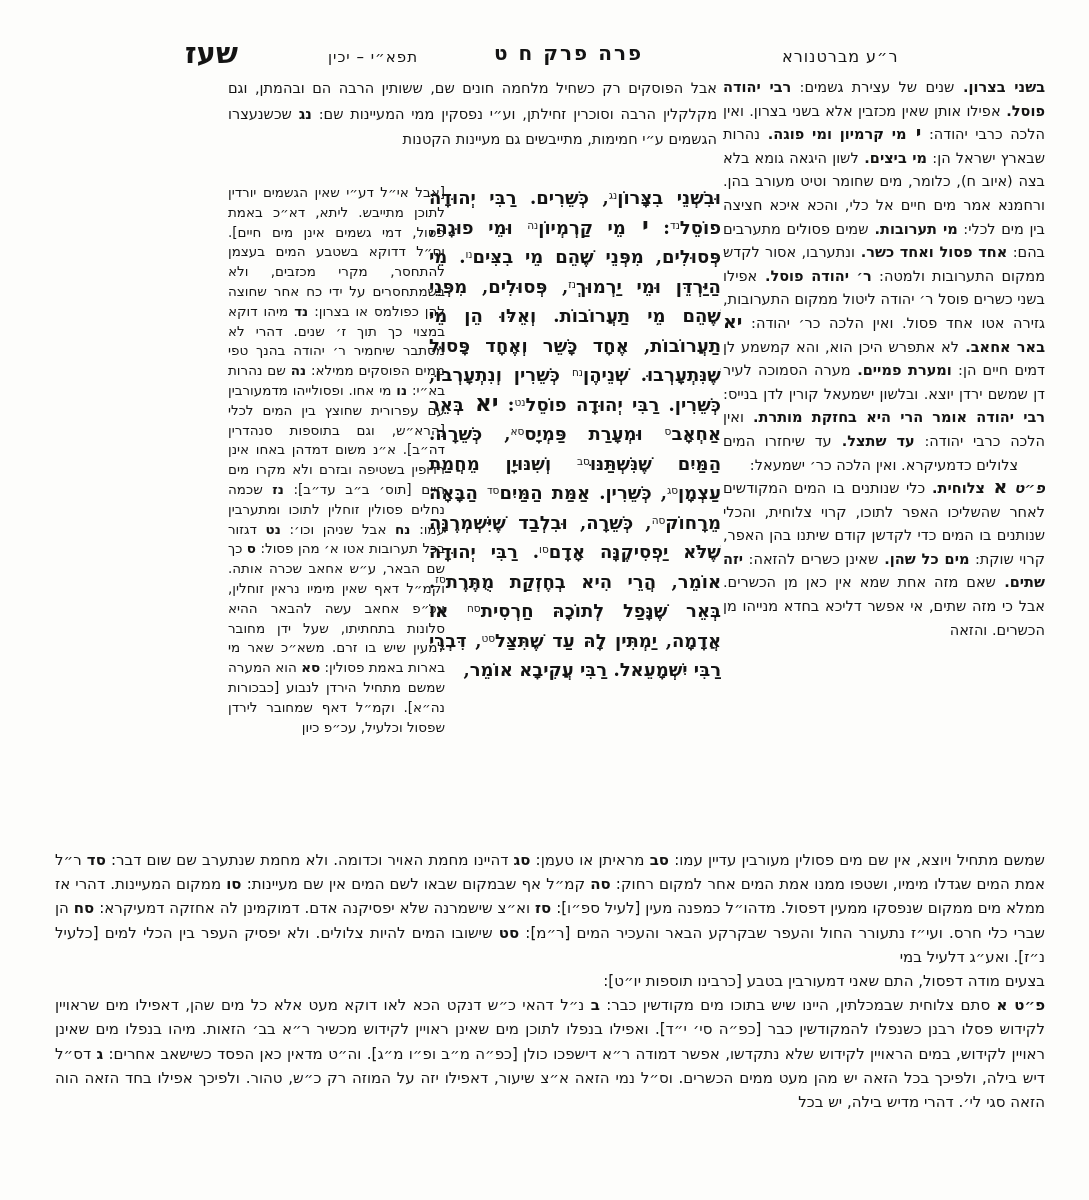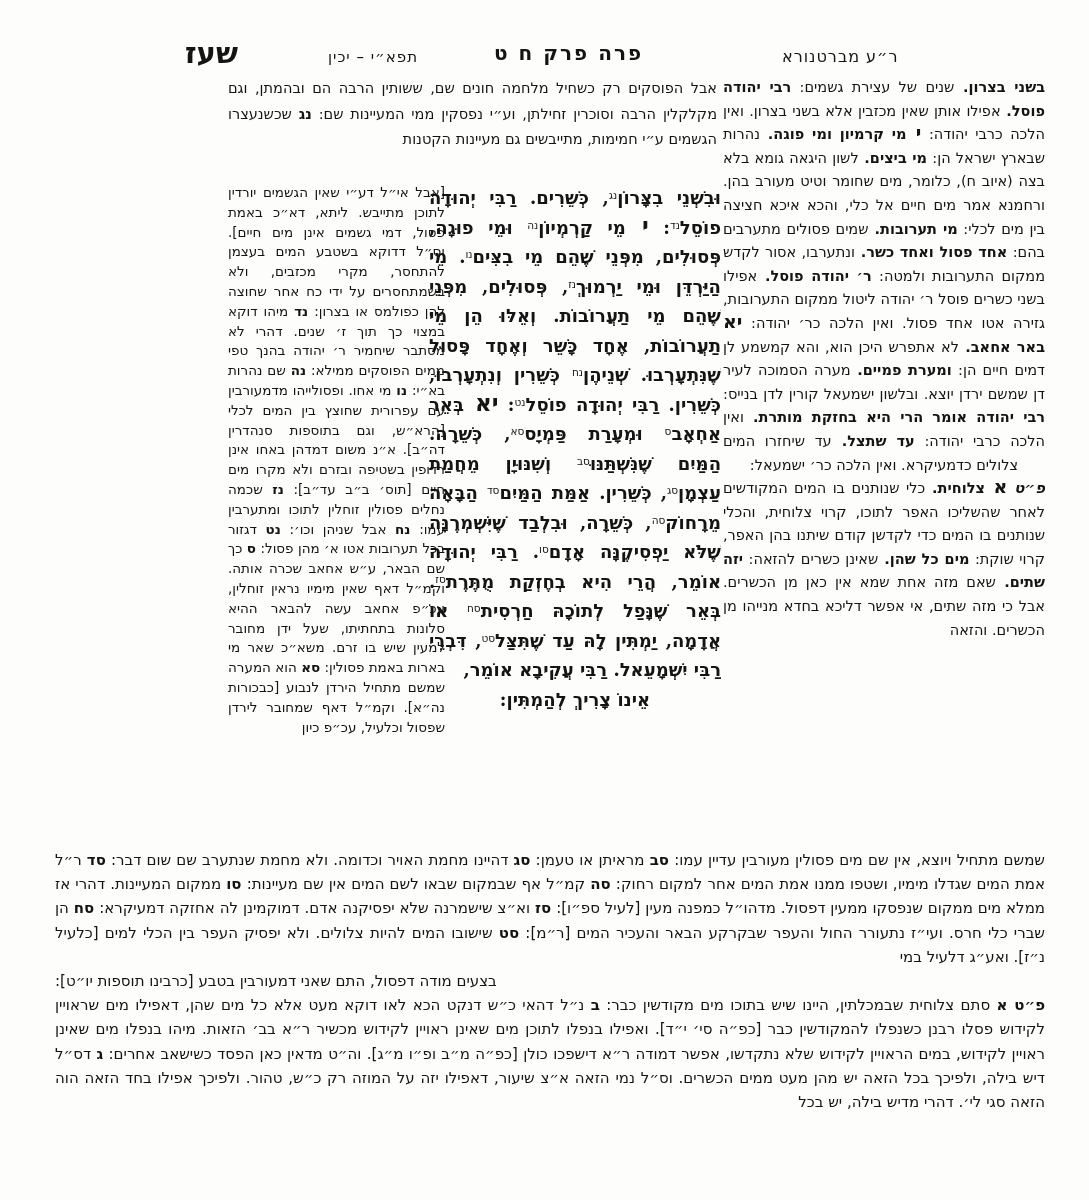--- a/index.html
+++ b/index.html
@@ -50,40 +50,39 @@
     font-size:13.5px; line-height:19.8px;
   }
   .b{font-weight:bold;}
 
   
   .bottom{
     position:absolute; left:55px; top:848px; width:990px; height:348px;
     direction:rtl; font-size:15px; line-height:24.2px; overflow:hidden;
   }
   .bottom .just{text-align:justify;}
-  .bottom .cent{text-align:left;}
+  .bottom .cent{text-align:right;}
 </style>
 </head>
 <body>
 
 <div class="page">
 
   <div class="hdr hdr-bart">ר״ע מברטנורא</div>
   <div class="hdr hdr-title">פרה פרק ח ט</div>
   <div class="hdr hdr-yachin">תפא״י – יכין</div>
   <div class="hdr hdr-page">שעז</div>
 
   <div class="col col-bartenura">
     <p class="bp1"><span class="hw">בשני בצרון. </span><span>שנים של עצירת גשמים: </span><span class="hw">רבי יהודה פוסל. </span><span>אפילו אותן שאין מכזבין אלא בשני בצרון. ואין הלכה כרבי יהודה: </span><span class="pm">י </span><span class="hw">מי קרמיון ומי פוגה. </span><span>נהרות שבארץ ישראל הן: </span><span class="hw">מי ביצים. </span><span>לשון היגאה גומא בלא בצה (איוב ח), כלומר, מים שחומר וטיט מעורב בהן. ורחמנא אמר מים חיים אל כלי, והכא איכא חציצה בין מים לכלי: </span><span class="hw">מי תערובות. </span><span>שמים פסולים מתערבים בהם: </span><span class="hw">אחד פסול ואחד כשר. </span><span>ונתערבו, אסור לקדש ממקום התערובות ולמטה: </span><span class="hw">ר׳ יהודה פוסל. </span><span>אפילו בשני כשרים פוסל ר׳ יהודה ליטול ממקום התערובות, גזירה אטו אחד פסול. ואין הלכה כר׳ יהודה: </span><span class="pm">יא </span><span class="hw">באר אחאב. </span><span>לא אתפרש היכן הוא, והא קמשמע לן דמים חיים הן: </span><span class="hw">ומערת פמיים. </span><span>מערה הסמוכה לעיר דן שמשם ירדן יוצא. ובלשון ישמעאל קורין לדן בנייס: </span><span class="hw">רבי יהודה אומר הרי היא בחזקת מותרת. </span><span>ואין הלכה כרבי יהודה: </span><span class="hw">עד שתצל. </span><span>עד שיחזרו המים צלולים כדמעיקרא. ואין הלכה כר׳ ישמעאל:</span></p>
     <p class="bp2"><span class="pq">פ״ט </span><span class="pm">א </span><span class="hw">צלוחית. </span><span>כלי שנותנים בו המים המקודשים לאחר שהשליכו האפר לתוכו, קרוי צלוחית, והכלי שנותנים בו המים כדי לקדשן קודם שיתנו בהן האפר, קרוי שוקת: </span><span class="hw">מים כל שהן. </span><span>שאינן כשרים להזאה: </span><span class="hw">יזה שתים. </span><span>שאם מזה אחת שמא אין כאן מן הכשרים. אבל כי מזה שתים, אי אפשר דליכא בחדא מנייהו מן הכשרים. והזאה</span></p>
   </div>
 
   <div class="col col-mishnah">
     <p><span>וּבִשְׁנֵי בִצָּרוֹן</span><span class="mk">נג</span><span>, כְּשֵׁרִים. רַבִּי יְהוּדָה פוֹסֵל</span><span class="mk">נד</span><span>: </span><span class="num">י </span><span>מֵי קַרְמְיוֹן</span><span class="mk">נה</span><span> וּמֵי פוּגָה, פְּסוּלִים, מִפְּנֵי שֶׁהֵם מֵי בִצִּים</span><span class="mk">נו</span><span>. מֵי הַיַּרְדֵּן וּמֵי יַרְמוּךְ</span><span class="mk">נז</span><span>, פְּסוּלִים, מִפְּנֵי שֶׁהֵם מֵי תַעֲרוֹבוֹת. וְאֵלּוּ הֵן מֵי תַעֲרוֹבוֹת, אֶחָד כָּשֵׁר וְאֶחָד פָּסוּל שֶׁנִּתְעָרְבוּ. שְׁנֵיהֶן</span><span class="mk">נח</span><span> כְּשֵׁרִין וְנִתְעָרְבוּ, כְּשֵׁרִין. רַבִּי יְהוּדָה פוֹסֵל</span><span class="mk">נט</span><span>: </span><span class="num">יא </span><span>בְּאֵר אַחְאָב</span><span class="mk">ס</span><span> וּמְעָרַת פַּמְיָס</span><span class="mk">סא</span><span>, כְּשֵׁרָה. הַמַּיִם שֶׁנִּשְׁתַּנּוּ</span><span class="mk">סב</span><span> וְשִׁנּוּיָן מֵחֲמַת עַצְמָן</span><span class="mk">סג</span><span>, כְּשֵׁרִין. אַמַּת הַמַּיִם</span><span class="mk">סד</span><span> הַבָּאָה מֵרָחוֹק</span><span class="mk">סה</span><span>, כְּשֵׁרָה, וּבִלְבַד שֶׁיִּשְׁמְרֶנָּה שֶׁלֹּא יַפְסִיקֶנָּה אָדָם</span><span class="mk">סו</span><span>. רַבִּי יְהוּדָה אוֹמֵר, הֲרֵי הִיא בְחֶזְקַת מֻתֶּרֶת</span><span class="mk">סז</span><span>. בְּאֵר שֶׁנָּפַל לְתוֹכָהּ חַרְסִית</span><span class="mk">סח</span><span> אוֹ אֲדָמָה, יַמְתִּין לָהּ עַד שֶׁתִּצַּל</span><span class="mk">סט</span><span>, דִּבְרֵי רַבִּי יִשְׁמָעֵאל. רַבִּי עֲקִיבָא אוֹמֵר,</span></p>
-    <div class="m-center">אֵינוֹ צָרִיךְ לְהַמְתִּין:</div>
   </div>
 
   <div class="col col-yachin-top"><span>אבל הפוסקים רק כשחיל מלחמה חונים שם, ששותין הרבה הם ובהמתן, וגם מקלקלין הרבה וסוכרין זחילתן, וע״י נפסקין ממי המעיינות שם: </span><span class="b">נג</span><span> שכשנעצרו הגשמים ע״י חמימות, מתייבשים גם מעיינות הקטנות</span></div>
   <div class="col col-yachin-side"><span>[אבל אי״ל דע״י שאין הגשמים יורדין לתוכן מתייבש. ליתא, דא״כ באמת פסול, דמי גשמים אינן מים חיים]. וס״ל דדוקא בשטבע המים בעצמן להתחסר, מקרי מכזבים, ולא בשמתחסרים על ידי כח אחר שחוצה להן כפולמס או בצרון: </span><span class="b">נד</span><span> מיהו דוקא במצוי כך תוך ז׳ שנים. דהרי לא מסתבר שיחמיר ר׳ יהודה בהנך טפי ממים הפוסקים ממילא: </span><span class="b">נה</span><span> שם נהרות בא״י: </span><span class="b">נו</span><span> מי אחו. ופסולייהו מדמעורבין עם עפרורית שחוצץ בין המים לכלי [הרא״ש, וגם בתוספות סנהדרין דה״ב]. א״נ משום דמדהן באחו אינן רדופין בשטיפה ובזרם ולא מקרו מים חיים [תוס׳ ב״ב עד״ב]: </span><span class="b">נז</span><span> שכמה נחלים פסולין זוחלין לתוכו ומתערבין עמו: </span><span class="b">נח</span><span> אבל שניהן וכו׳: </span><span class="b">נט</span><span> דגזור בכל תערובות אטו א׳ מהן פסול: </span><span class="b">ס</span><span> כך שם הבאר, ע״ש אחאב שכרה אותה. וקמ״ל דאף שאין מימיו נראין זוחלין, עכ״פ אחאב עשה להבאר ההיא סלונות בתחתיתו, שעל ידן מחובר למעין שיש בו זרם. משא״כ שאר מי בארות באמת פסולין: </span><span class="b">סא</span><span> הוא המערה שמשם מתחיל הירדן לנבוע [כבכורות נה״א]. וקמ״ל דאף שמחובר לירדן שפסול וכלעיל, עכ״פ כיון</span></div>
 
   <div class="bottom">
     <p class="just"><span>שמשם מתחיל ויוצא, אין שם מים פסולין מעורבין עדיין עמו: </span><span class="b">סב</span><span> מראיתן או טעמן: </span><span class="b">סג</span><span> דהיינו מחמת האויר וכדומה. ולא מחמת שנתערב שם שום דבר: </span><span class="b">סד</span><span> ר״ל אמת המים שגדלו מימיו, ושטפו ממנו אמת המים אחר למקום רחוק: </span><span class="b">סה</span><span> קמ״ל אף שבמקום שבאו לשם המים אין שם מעיינות: </span><span class="b">סו</span><span> ממקום המעיינות. דהרי אז ממלא מים ממקום שנפסקו ממעין דפסול. מדהו״ל כמפנה מעין [לעיל ספ״ו]: </span><span class="b">סז</span><span> וא״צ שישמרנה שלא יפסיקנה אדם. דמוקמינן לה אחזקה דמעיקרא: </span><span class="b">סח</span><span> הן שברי כלי חרס. ועי״ז נתעורר החול והעפר שבקרקע הבאר והעכיר המים [ר״מ]: </span><span class="b">סט</span><span> שישובו המים להיות צלולים. ולא יפסיק העפר בין הכלי למים [כלעיל נ״ז]. ואע״ג דלעיל במי</span></p>
     <div class="cent">בצעים מודה דפסול, התם שאני דמעורבין בטבע [כרבינו תוספות יו״ט]:</div>
     <p class="just"><span class="b">פ״ט א</span><span> סתם צלוחית שבמכלתין, היינו שיש בתוכו מים מקודשין כבר: </span><span class="b">ב</span><span> נ״ל דהאי כ״ש דנקט הכא לאו דוקא מעט אלא כל מים שהן, דאפילו מים שראויין לקידוש פסלו רבנן כשנפלו להמקודשין כבר [כפ״ה סי׳ י״ד]. ואפילו בנפלו לתוכן מים שאינן ראויין לקידוש מכשיר ר״א בב׳ הזאות. מיהו בנפלו מים שאינן ראויין לקידוש, במים הראויין לקידוש שלא נתקדשו, אפשר דמודה ר״א דישפכו כולן [כפ״ה מ״ב ופ״ו מ״ג]. וה״ט מדאין כאן הפסד כשישאב אחרים: </span><span class="b">ג</span><span> דס״ל דיש בילה, ולפיכך בכל הזאה יש מהן מעט ממים הכשרים. וס״ל נמי הזאה א״צ שיעור, דאפילו יזה על המוזה רק כ״ש, טהור. ולפיכך אפילו בחד הזאה הוה הזאה סגי לי׳. דהרי מדיש בילה, יש בכל</span></p>
   </div>

